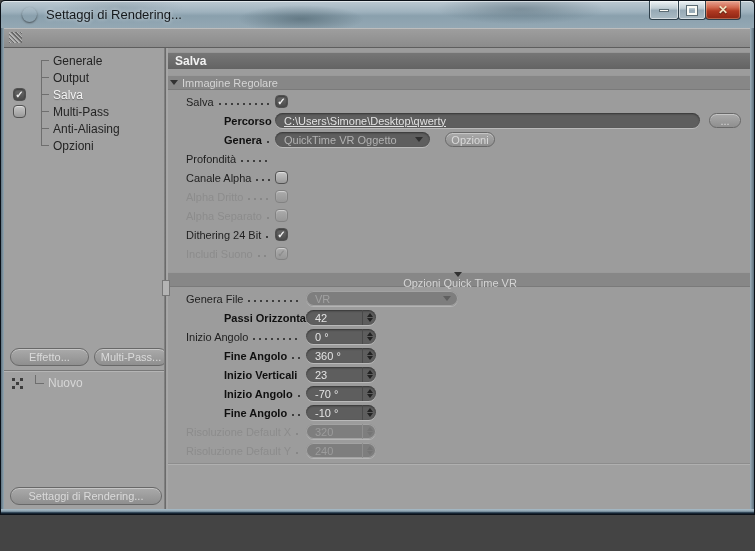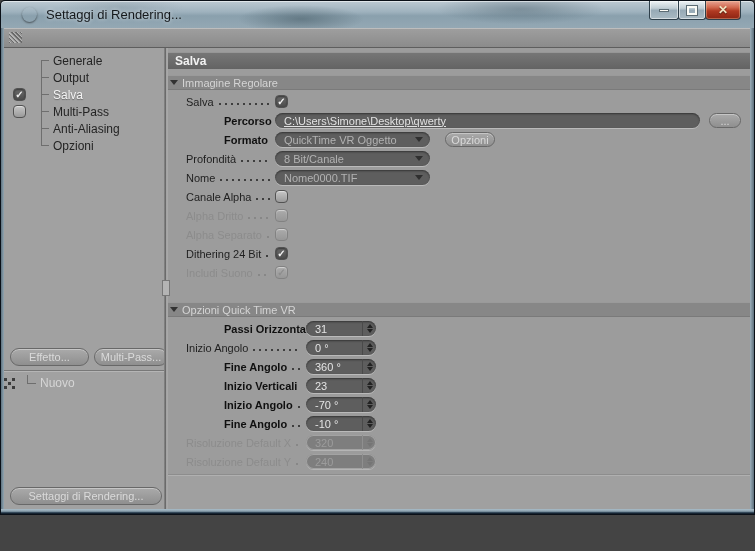--- a/index.html
+++ b/index.html
@@ -68,34 +68,34 @@
   .cb.dis { border-color:#828282; background:linear-gradient(180deg,#ababab,#979797); }
   .cb.dis .mark { color:#8d8d8d; }
 
   
   .pill { border:1px solid #686868; border-radius:9px; background:linear-gradient(180deg,#aaaaaa,#8f8f8f);
     box-shadow:inset 0 1px 0 #c6c6c6; color:#dadada; font-size:11px; display:flex; align-items:center; justify-content:center; cursor:default; }
   .sb-buttons { position:absolute; top:300px; left:0; right:0; height:18px; }
   .btn-effect { position:absolute; left:6px; width:79px; height:18px; }
   .btn-mpass  { position:absolute; left:90px; width:74px; height:18px; }
   .sb-div { position:absolute; top:322px; left:0; right:0; height:2px; border-top:1px solid #787878; border-bottom:1px solid #b5b5b5; }
-  .nuovo-row { position:absolute; top:326px; left:0; right:0; height:18px; display:flex; align-items:center; padding-left:0; font-size:12px; color:#d6d6d6; }
+  .nuovo-row { position:absolute; top:326px; left:0; right:0; height:18px; display:flex; align-items:center; padding-left:8px; font-size:12px; color:#d6d6d6; }
   .nuovo-icon { width:11px; height:11px; position:relative; margin-right:12px; flex:none; }
   .nuovo-icon i { position:absolute; width:3px; height:3px; background:#3c3c3c; }
   .nuovo-icon i.c1{left:0;top:0;} .nuovo-icon i.c2{right:0;top:0;} .nuovo-icon i.c3{left:0;bottom:0;} .nuovo-icon i.c4{right:0;bottom:0;} .nuovo-icon i.cc{left:4px;top:4px;}
   .l-tick { width:9px; height:9px; border-left:1px solid #6e6e6e; border-bottom:1px solid #6e6e6e; margin:-8px 4px 0 0; }
   .btn-rs { position:absolute; bottom:4px; left:6px; width:152px; height:18px; }
 
   
   .main { flex:1; background:#9c9c9c; display:flex; flex-direction:column; padding-top:4px; min-width:0; }
   .hdr { height:17px; background:linear-gradient(180deg,#777,#636363); box-shadow:inset 0 1px 0 #969696;
     color:#f2f2f2; font-size:12px; font-weight:bold; display:flex; align-items:center; padding-left:7px; margin-bottom:6px; }
   .secbar { height:15px; background:#878787; box-shadow:inset 0 1px 0 #9a9a9a, inset 0 -1px 0 #7a7a7a;
     color:#d4d4d4; font-size:11px; display:flex; align-items:center; padding-left:2px; margin-bottom:2px; cursor:default; }
-  .secbar.qt { margin-top:20px; }
+  .secbar.qt { margin-top:9px;flex-direction:column; }
   .tri-dn { width:0; height:0; border-left:4px solid transparent; border-right:4px solid transparent; border-top:5px solid #323232; margin-right:4px; }
 
   .row { display:flex; align-items:center; height:19px; padding-left:18px; font-size:11px; }
   .lblarea { display:flex; align-items:center; flex:none; }
   .w1 .lblarea { width:89px; } .w2 .lblarea { width:120px; }
   .lbl { color:#1f1f1f; white-space:nowrap; }
   .lbl.b { font-weight:bold; color:#101010;padding-left:38px; }
   .lbl.dis { color:#8c8c8c; }
   .dots { flex:1; height:2px; margin:5px 5px 0 5px;
     background-image:repeating-linear-gradient(90deg,#3e3e3e 0 2px,transparent 2px 6px); }
@@ -243,51 +243,37 @@
           <span class="lblarea">
               <span class="lbl b">Percorso</span>
               <span class="dots"></span>
             </span>
           <input class="txt" type="text" value="C:\Users\Simone\Desktop\qwerty" style="">
           <div class="pill mini btn-browse">...</div>
         </div>
 
         <div class="row w1">
           <span class="lblarea">
-              <span class="lbl b">Formato</span>
+              <span class="lbl b">Genera</span>
               <span class="dots"></span>
             </span>
           <div class="field dd">
             <span>QuickTime VR Oggetto</span>
             <span class="dtri"></span>
           </div>
           <div class="pill mini btn-opzioni">Opzioni</div>
         </div>
 
         <div class="row w1">
           <span class="lblarea">
               <span class="lbl">Profondità</span>
               <span class="dots"></span>
             </span>
-          <div class="field dd">
-            <span>8 Bit/Canale</span>
-            <span class="dtri"></span>
-          </div>
-        </div>
-
-        <div class="row w1">
-          <span class="lblarea">
-              <span class="lbl">Nome</span>
-              <span class="dots"></span>
-            </span>
-          <div class="field dd">
-            <span>Nome0000.TIF</span>
-            <span class="dtri"></span>
-          </div>
-        </div>
+        </div>
+
 
         <div class="row w1">
           <span class="lblarea">
               <span class="lbl">Canale Alpha</span>
               <span class="dots"></span>
             </span>
           <span class="cb"></span>
         </div>
         <div class="row w1">
           <span class="lblarea">
@@ -320,28 +306,38 @@
           <span class="cb dis">
               <span class="mark">✓</span>
             </span>
         </div>
 
         <div class="secbar qt">
           <span class="tri-dn"></span>
           <span>Opzioni Quick Time VR</span>
         </div>
 
+        <div class="row w2">
+          <span class="lblarea">
+              <span class="lbl">Genera File</span>
+              <span class="dots"></span>
+            </span>
+          <div class="field dd w-qt dis">
+            <span>VR</span>
+            <span class="dtri"></span>
+          </div>
+        </div>
 
         <div class="row w2">
           <span class="lblarea">
               <span class="lbl b">Passi Orizzontali</span>
               <span class="dots"></span>
             </span>
           <div class="field spin">
-            <span>31</span>
+            <span>42</span>
             <span class="arrows">
                 <span class="au"></span>
                 <span class="ad"></span>
               </span>
           </div>
         </div>
         <div class="row w2">
           <span class="lblarea">
               <span class="lbl">Inizio Angolo</span>
               <span class="dots"></span>

